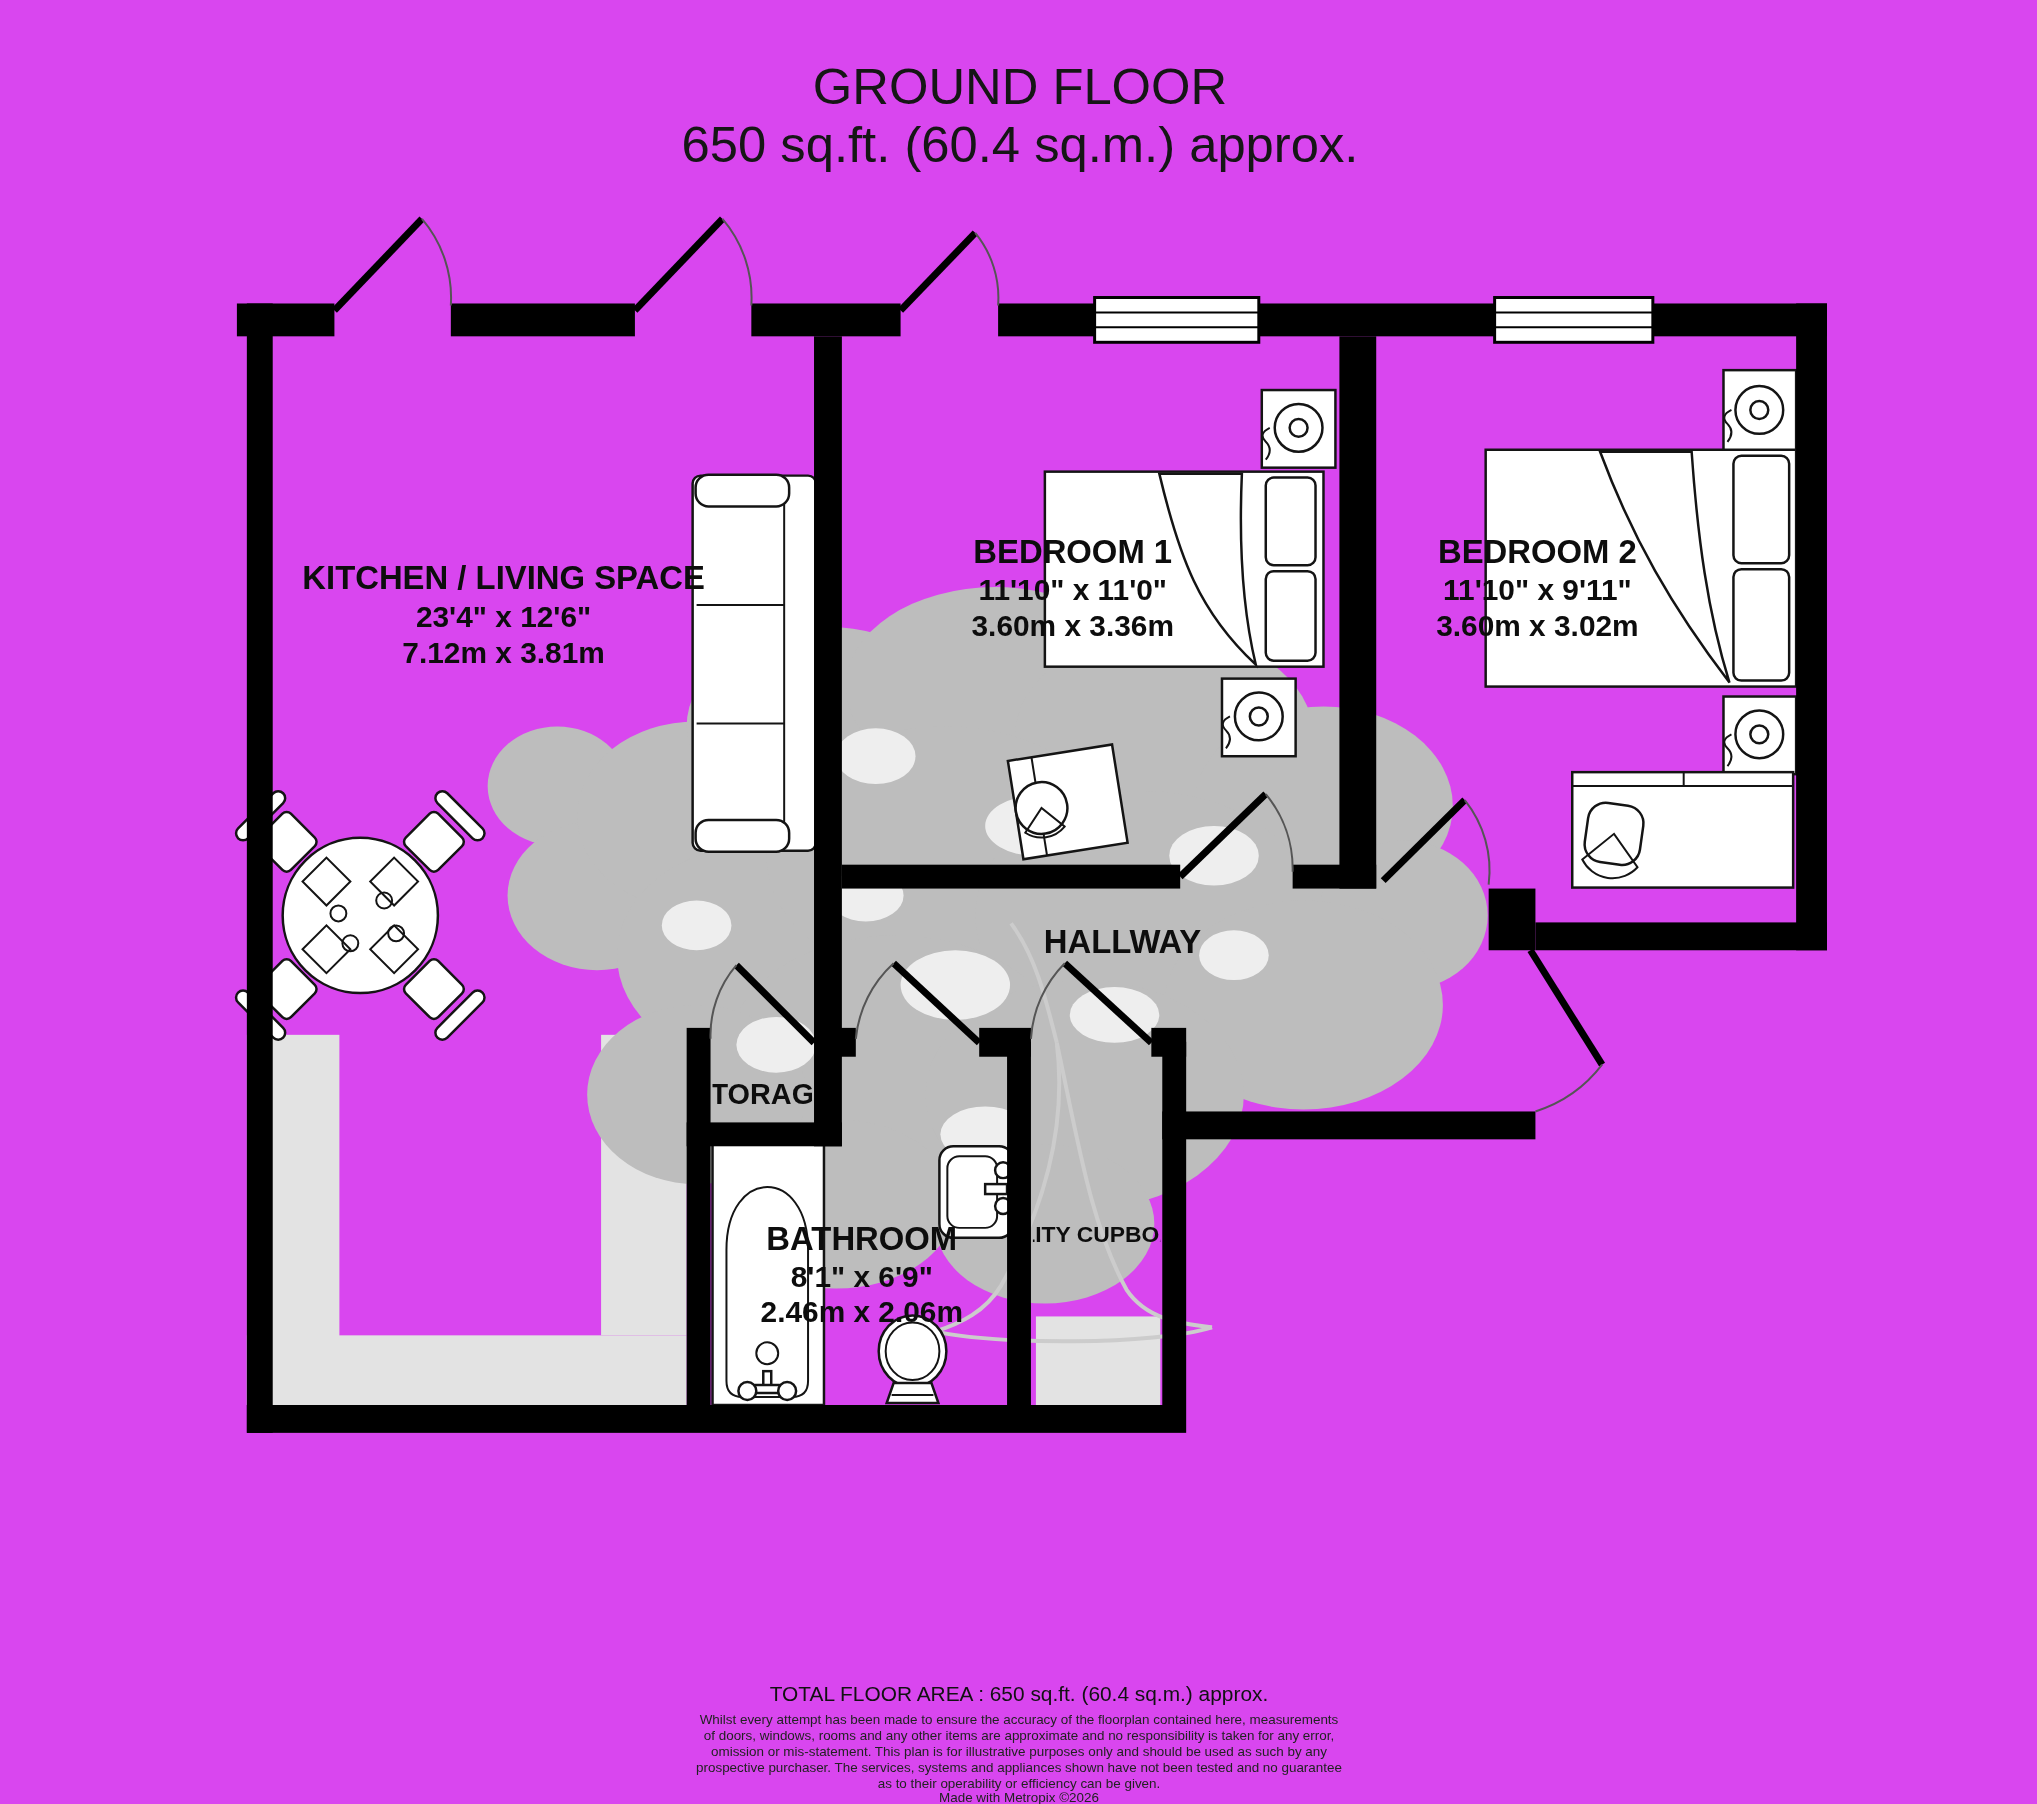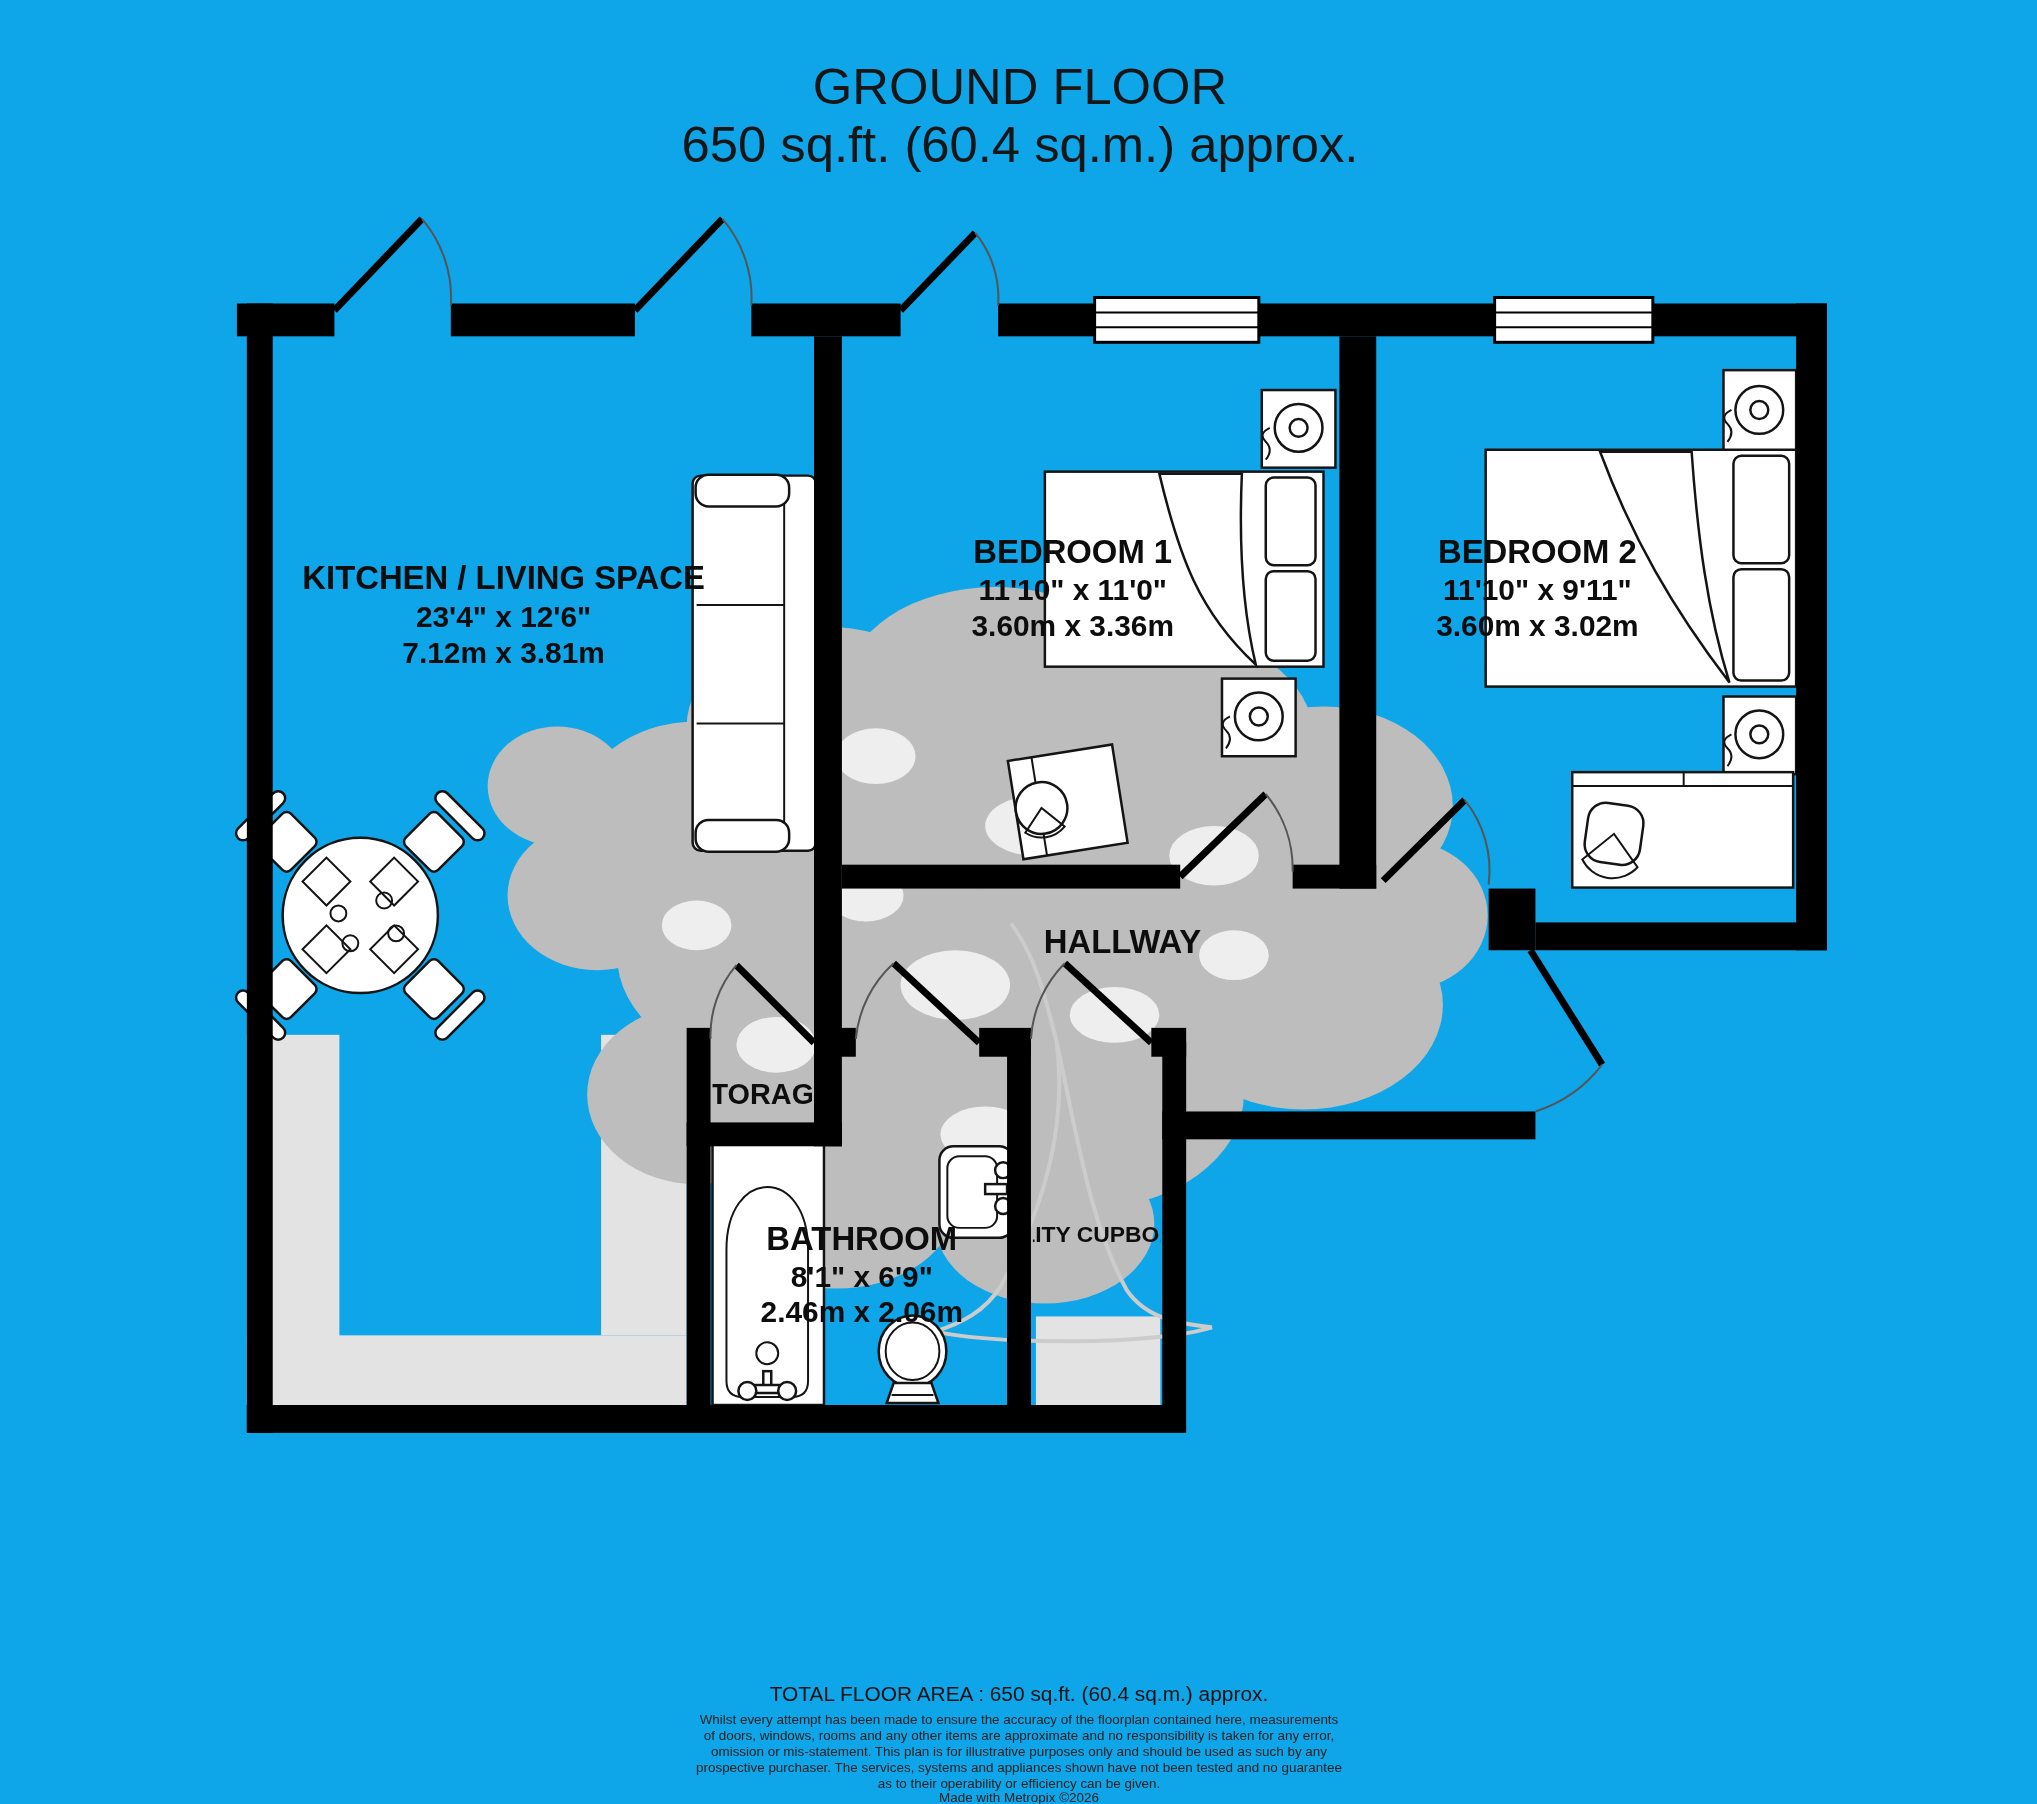--- a/index.html
+++ b/index.html
@@ -1,16 +1,16 @@
 <!DOCTYPE html>
 <html><head>
 <meta charset="utf-8">
 <style>
   html,body{margin:0;padding:0;background:#ffffff;}
-  .page{position:relative;width:2038px;height:1805px;background:#0ea5e9;overflow:hidden;
+  .page{position:relative;width:2038px;height:1805px;background:#d946ef;overflow:hidden;
         font-family:"Liberation Sans", sans-serif;}
   svg{display:block;}
   text{font-family:"Liberation Sans", sans-serif;fill:#0d0d0d;}
   .room-name{font-size:33px;font-weight:bold;}
   .room-dim{font-size:30px;font-weight:bold;}
   .small-room{font-size:29px;font-weight:bold;}
   .tiny-room{font-size:23px;font-weight:bold;}
   .title-line{font-size:51px;font-weight:400;fill:#161616;}
   .footer-total{font-size:21px;font-weight:400;fill:#111;}
   .footer-small{font-size:13.5px;font-weight:400;fill:#222;}

